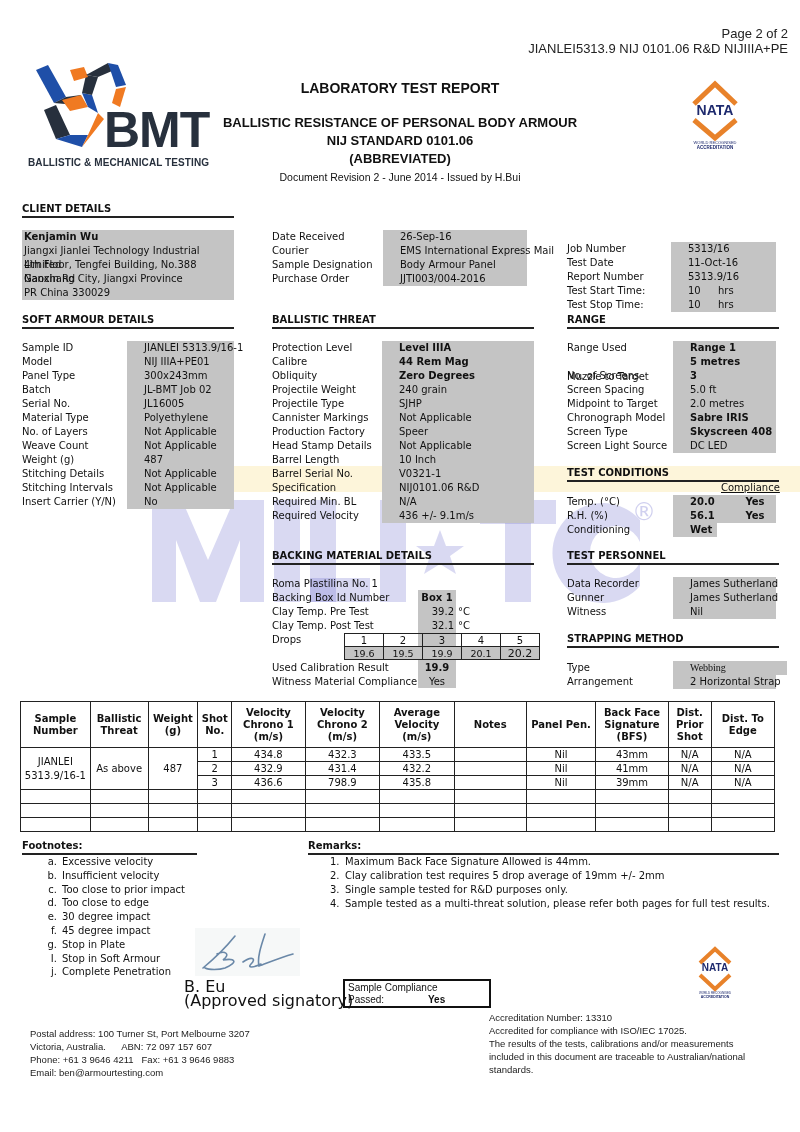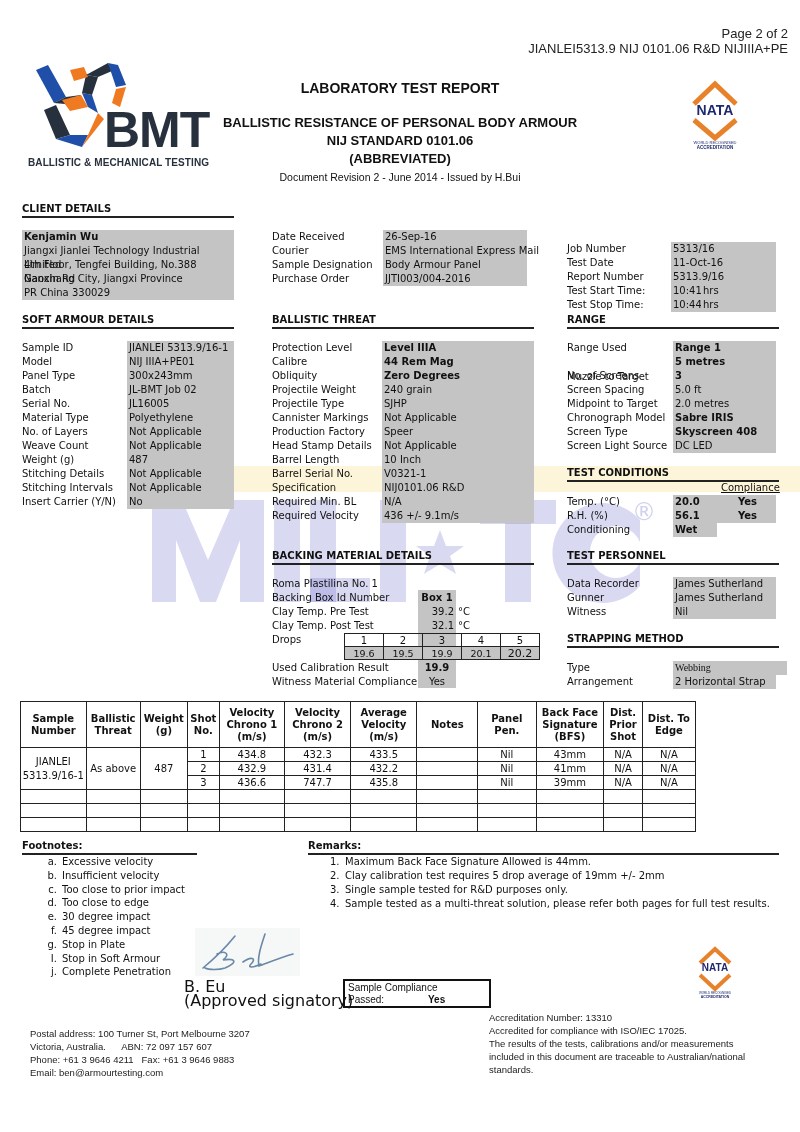--- a/index.html
+++ b/index.html
@@ -26,21 +26,21 @@
     .t4 { font-weight: bold; font-size: 13px; line-height: 18px; }
     .t5 { font-size: 10.5px; line-height: 15px; margin-top: 2px; }
 
     
     .sec-head { font-weight: bold; font-size: 10px; border-bottom: 2px solid #222; padding-bottom: 1px; height: 15px; }
 
     
     .kv { font-size: 10px; line-height: 14px; }
     .kv .row { display: flex; height: 14px; }
     .kv .lbl { white-space: nowrap; }
-    .val { background: #c4c4c4; white-space: nowrap; padding-left: 2px; }
+    .val { background: #c4c4c4; white-space: nowrap; padding-left: 17px; }
     .b { font-weight: bold; }
 
     
     .wm { left: 140px; top: 490px; width: 520px; height: 120px; pointer-events: none; }
 
     
     table.results { border-collapse: collapse; font-size: 10px; }
     table.results th, table.results td { border: 1.5px solid #222; text-align: center; padding: 0; }
     table.results th { font-weight: bold; line-height: 12px; height: 46px; }
     table.results td { height: 14px; line-height: 12px; }
@@ -406,21 +406,21 @@
   <div class="row">
       <span class="lbl" style="width:106px;">Type</span>
       <span class="val" style="width:114px;font-family:Liberation Serif, serif;">Webbing</span>
     </div>
   <div class="row">
       <span class="lbl" style="width:106px;">Arrangement</span>
       <span class="val" style="width:103px;">2 Horizontal Strap</span>
     </div>
 </div>
 
-<table class="abs results" style="left:20px; top:701px; width:676px;">
+<table class="abs results" style="left:20px; top:701px; width:755px;">
   <colgroup>
     <col style="width:70px">
       <col style="width:58px">
       <col style="width:50px">
       <col style="width:34px">
     <col style="width:74px">
       <col style="width:75px">
       <col style="width:75px">
       <col style="width:73px">
     <col style="width:70px">
@@ -467,21 +467,21 @@
     <td>432.2</td>
     <td></td>
     <td>Nil</td>
     <td>41mm</td>
     <td>N/A</td>
     <td>N/A</td>
   </tr>
   <tr>
     <td>3</td>
     <td>436.6</td>
-    <td>747.7</td>
+    <td>798.9</td>
     <td>435.8</td>
     <td></td>
     <td>Nil</td>
     <td>39mm</td>
     <td>N/A</td>
     <td>N/A</td>
   </tr>
   <tr>
         <td></td>
         <td></td>

